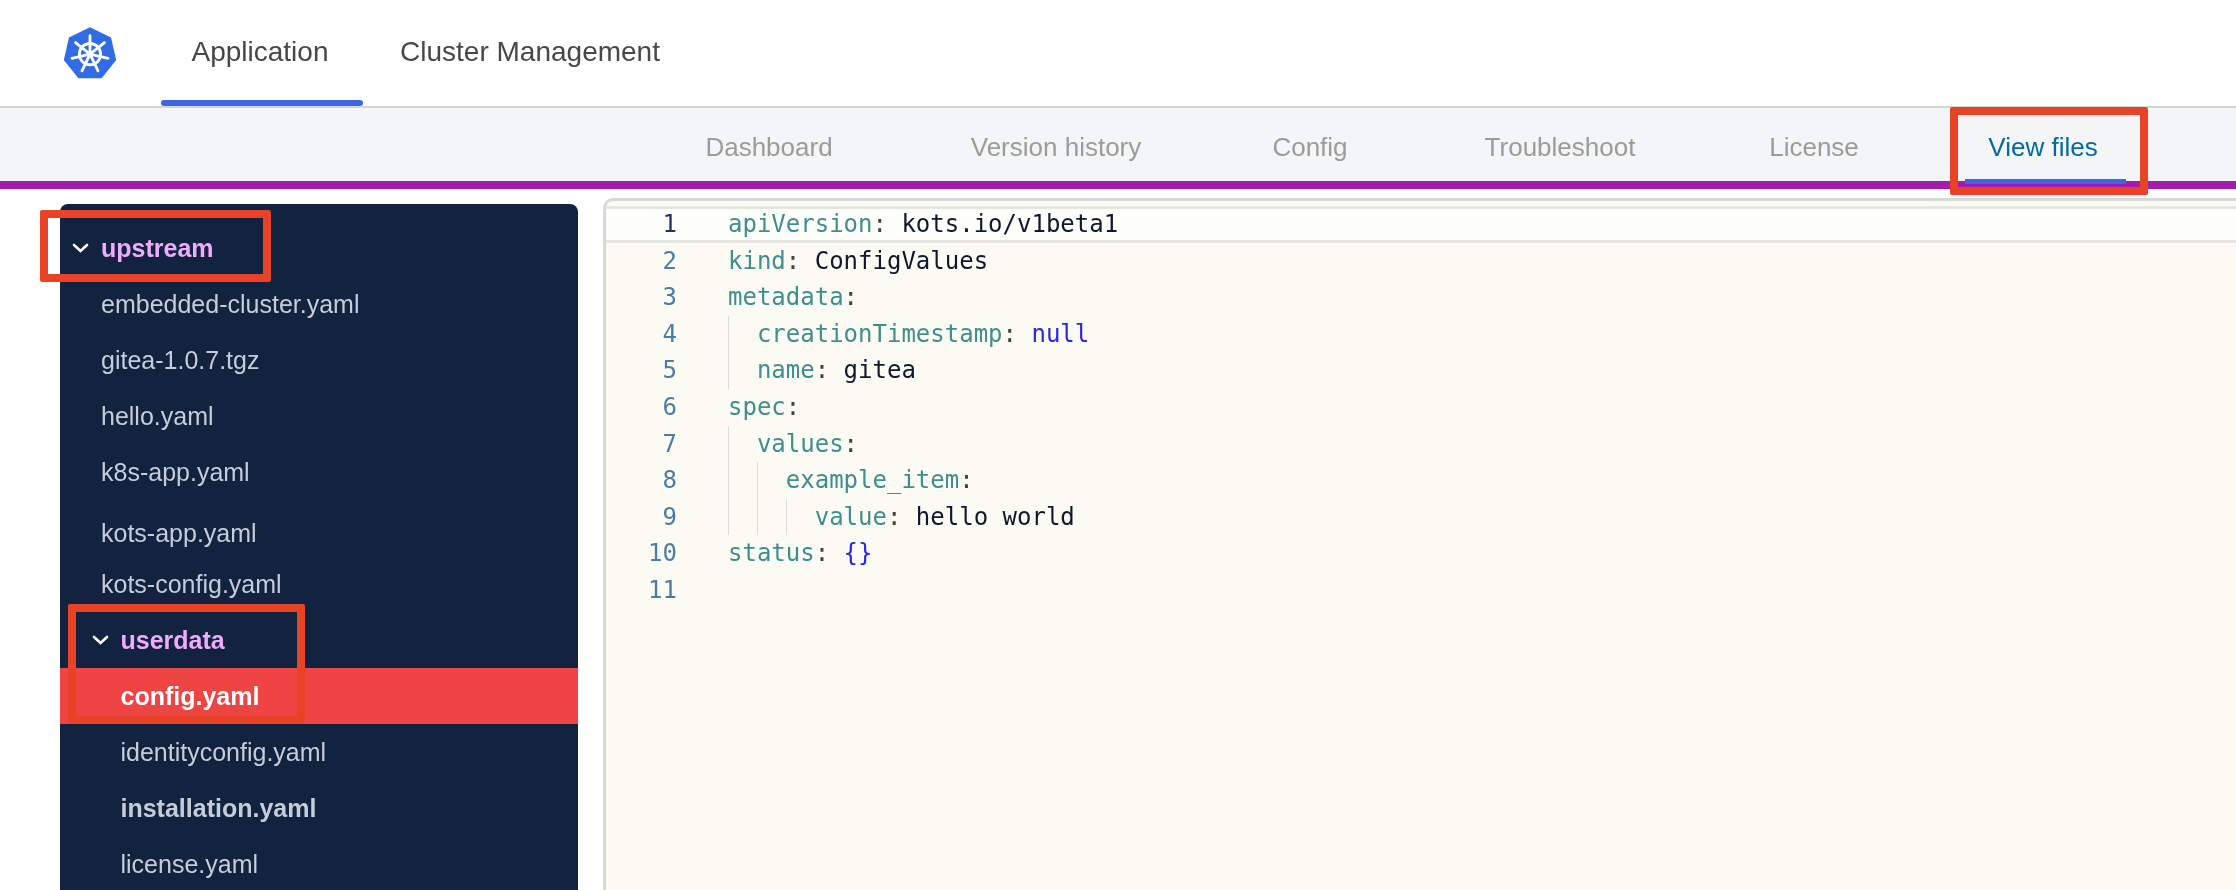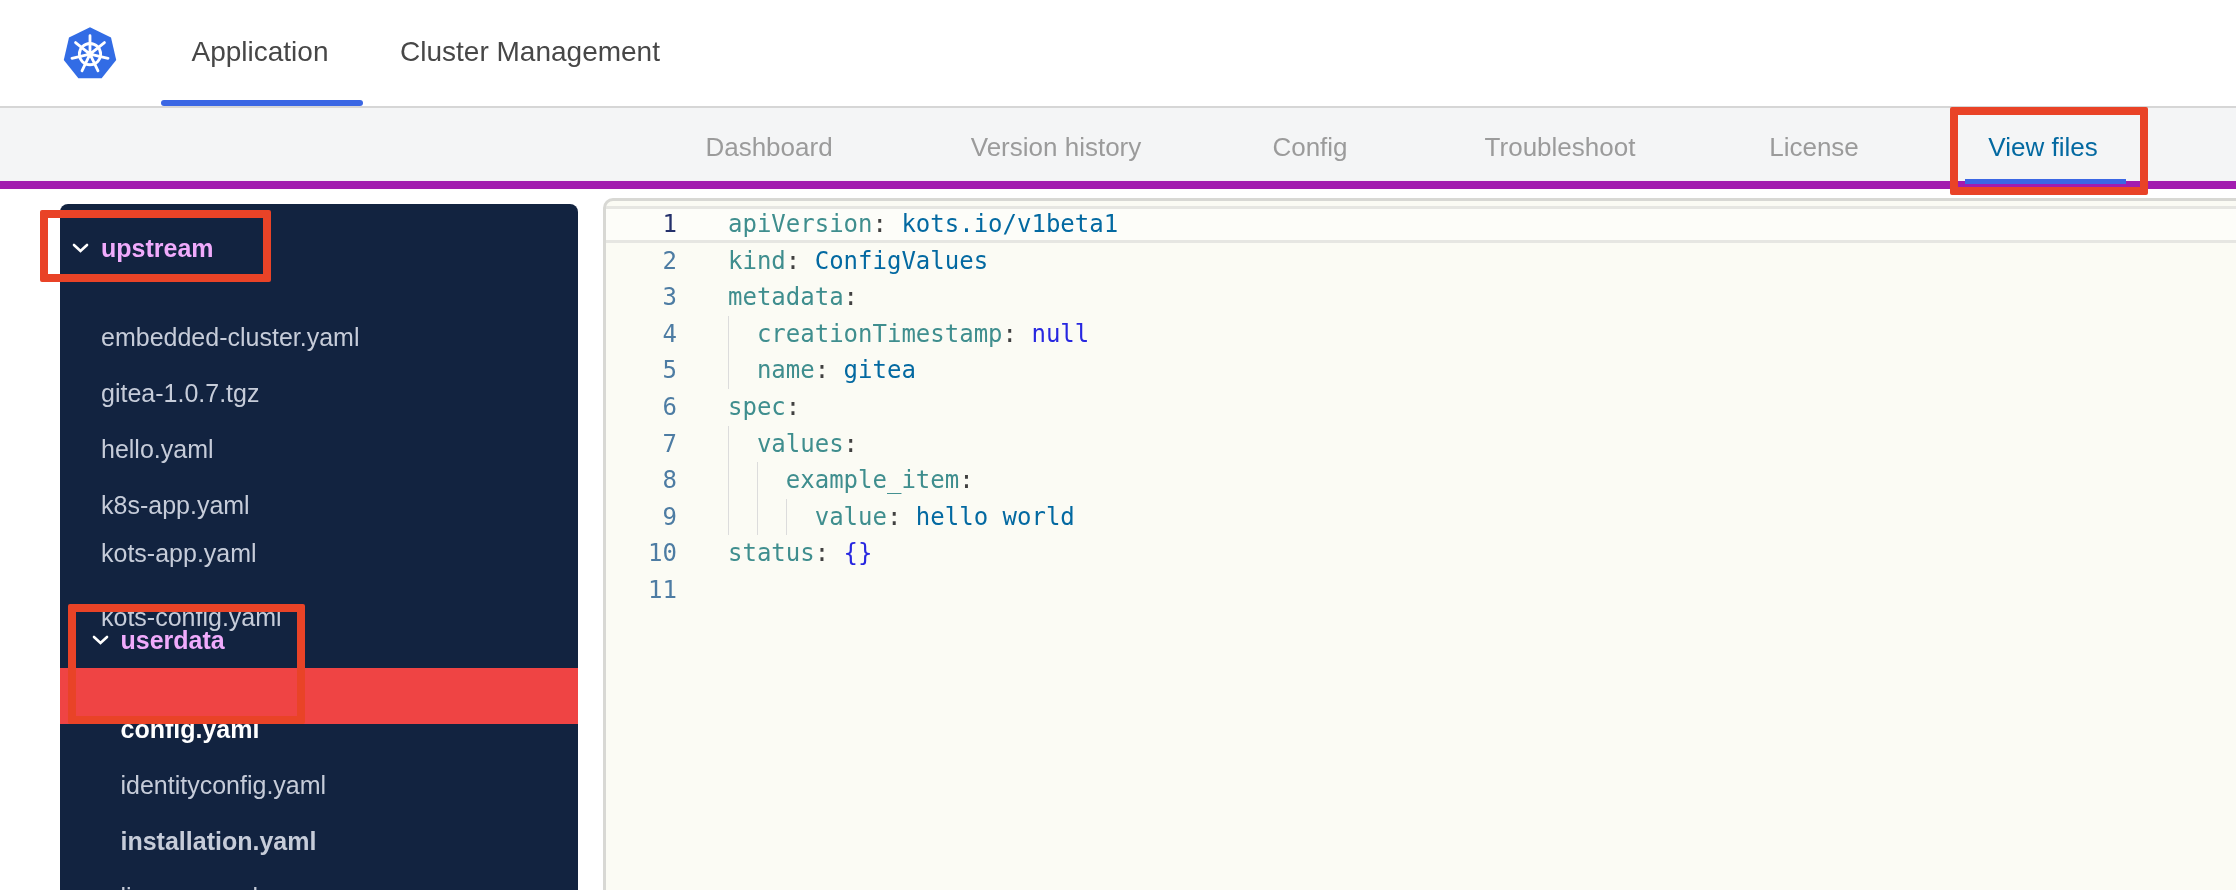--- a/index.html
+++ b/index.html
@@ -22,38 +22,38 @@
   .subnav-tab.active{color:#0369a1;}
   .subnav-underline{position:absolute;top:71px;height:5px;background:#3b67e4;z-index:3;}
 
   
   .sidebar{position:absolute;left:60px;top:204px;width:518px;height:686px;background:#122340;
            border-radius:8px 8px 0 0;z-index:1;}
   .tree-row{position:absolute;left:0;width:518px;height:56px;cursor:pointer;}
   .tree-row.selected{background:#ef4444;}
   .tree-label{position:absolute;top:50%;transform:translateY(-50%);font-size:25px;white-space:nowrap;}
   .tree-row.folder .tree-label{color:#f0abfc;font-weight:700;}
-  .tree-row.file  .tree-label{color:#c6ccd9;font-weight:400;margin-top:33px;}
+  .tree-row.file  .tree-label{color:#c6ccd9;font-weight:400;}
   .tree-row.selected .tree-label{color:#ffffff;font-weight:700;}
   .chev{position:absolute;top:50%;transform:translateY(-50%);width:17px;height:11px;}
 
   
   .editor{position:absolute;left:603px;top:198px;width:1700px;height:760px;background:#fbfbf4;
           border:3px solid #d8d8d4;border-radius:10px;z-index:0;}
   .code-lines{position:absolute;left:0;top:5px;width:100%;}
   .code-line{position:relative;height:36.6px;line-height:36.6px;white-space:pre;
              font-family:"DejaVu Sans Mono", monospace;font-size:24px;}
   .code-line.active{background:#fdfdf9;border-top:3px solid #e6e6e2;border-bottom:3px solid #e6e6e2;
                     height:30.6px;line-height:30.6px;}
   .ln{display:inline-block;width:71px;text-align:right;color:#4d7ca3;}
   .code-line.active .ln{color:#24306b;}
   .codetext{padding-left:51px;}
   .tok-key{color:#3f8e8e;}
   .tok-punct{color:#404040;}
-  .tok-value{color:#0369a1;}
+  .tok-value{color:#0f172a;}
   .tok-literal{color:#2727e0;}
   .guide{position:absolute;top:0;bottom:0;width:1px;background:#dcdcdc;}
 
   
   .annot{position:absolute;border:8px solid #e94327;border-radius:2px;z-index:10;pointer-events:none;}
 </style>
 </head>
 <body>
 
 <div class="screen">
@@ -104,21 +104,21 @@
       </div>
       <div class="tree-row file" style="top: 128px;">
         <span class="tree-label" style="left: 41px;">gitea-1.0.7.tgz</span>
       </div>
       <div class="tree-row file" style="top: 184px;">
         <span class="tree-label" style="left: 41px;">hello.yaml</span>
       </div>
       <div class="tree-row file" style="top: 240px;">
         <span class="tree-label" style="left: 41px;">k8s-app.yaml</span>
       </div>
-      <div class="tree-row file" style="top: 288px; padding-left: 40px;">
+      <div class="tree-row file" style="top: 301px; padding-left: 40px;">
         <span class="tree-label" style="left: 41px;">kots-app.yaml</span>
       </div>
       <div class="tree-row file" style="top: 352px;">
         <span class="tree-label" style="left: 41px;">kots-config.yaml</span>
       </div>
       <div class="tree-row folder" style="top: 408px;">
         <svg viewBox="0 0 17 11" class="chev" style="left: 31.5px;">
           <polyline points="2,2.5 8.5,8.5 15,2.5" fill="none" stroke="#ffffff" stroke-width="2.6" stroke-linecap="round"></polyline>
         </svg>
         <span class="tree-label" style="left: 60.5px;">userdata</span>

